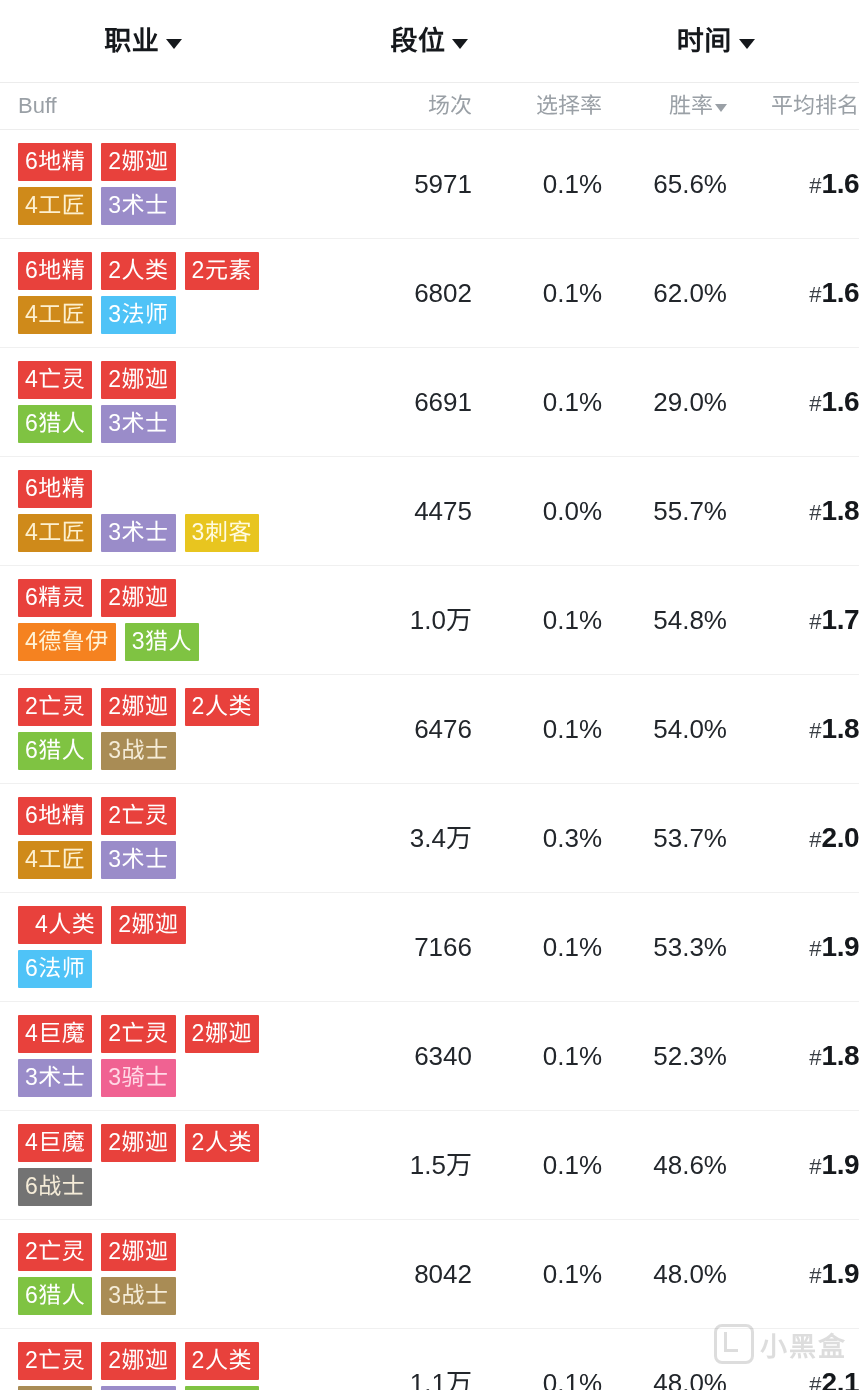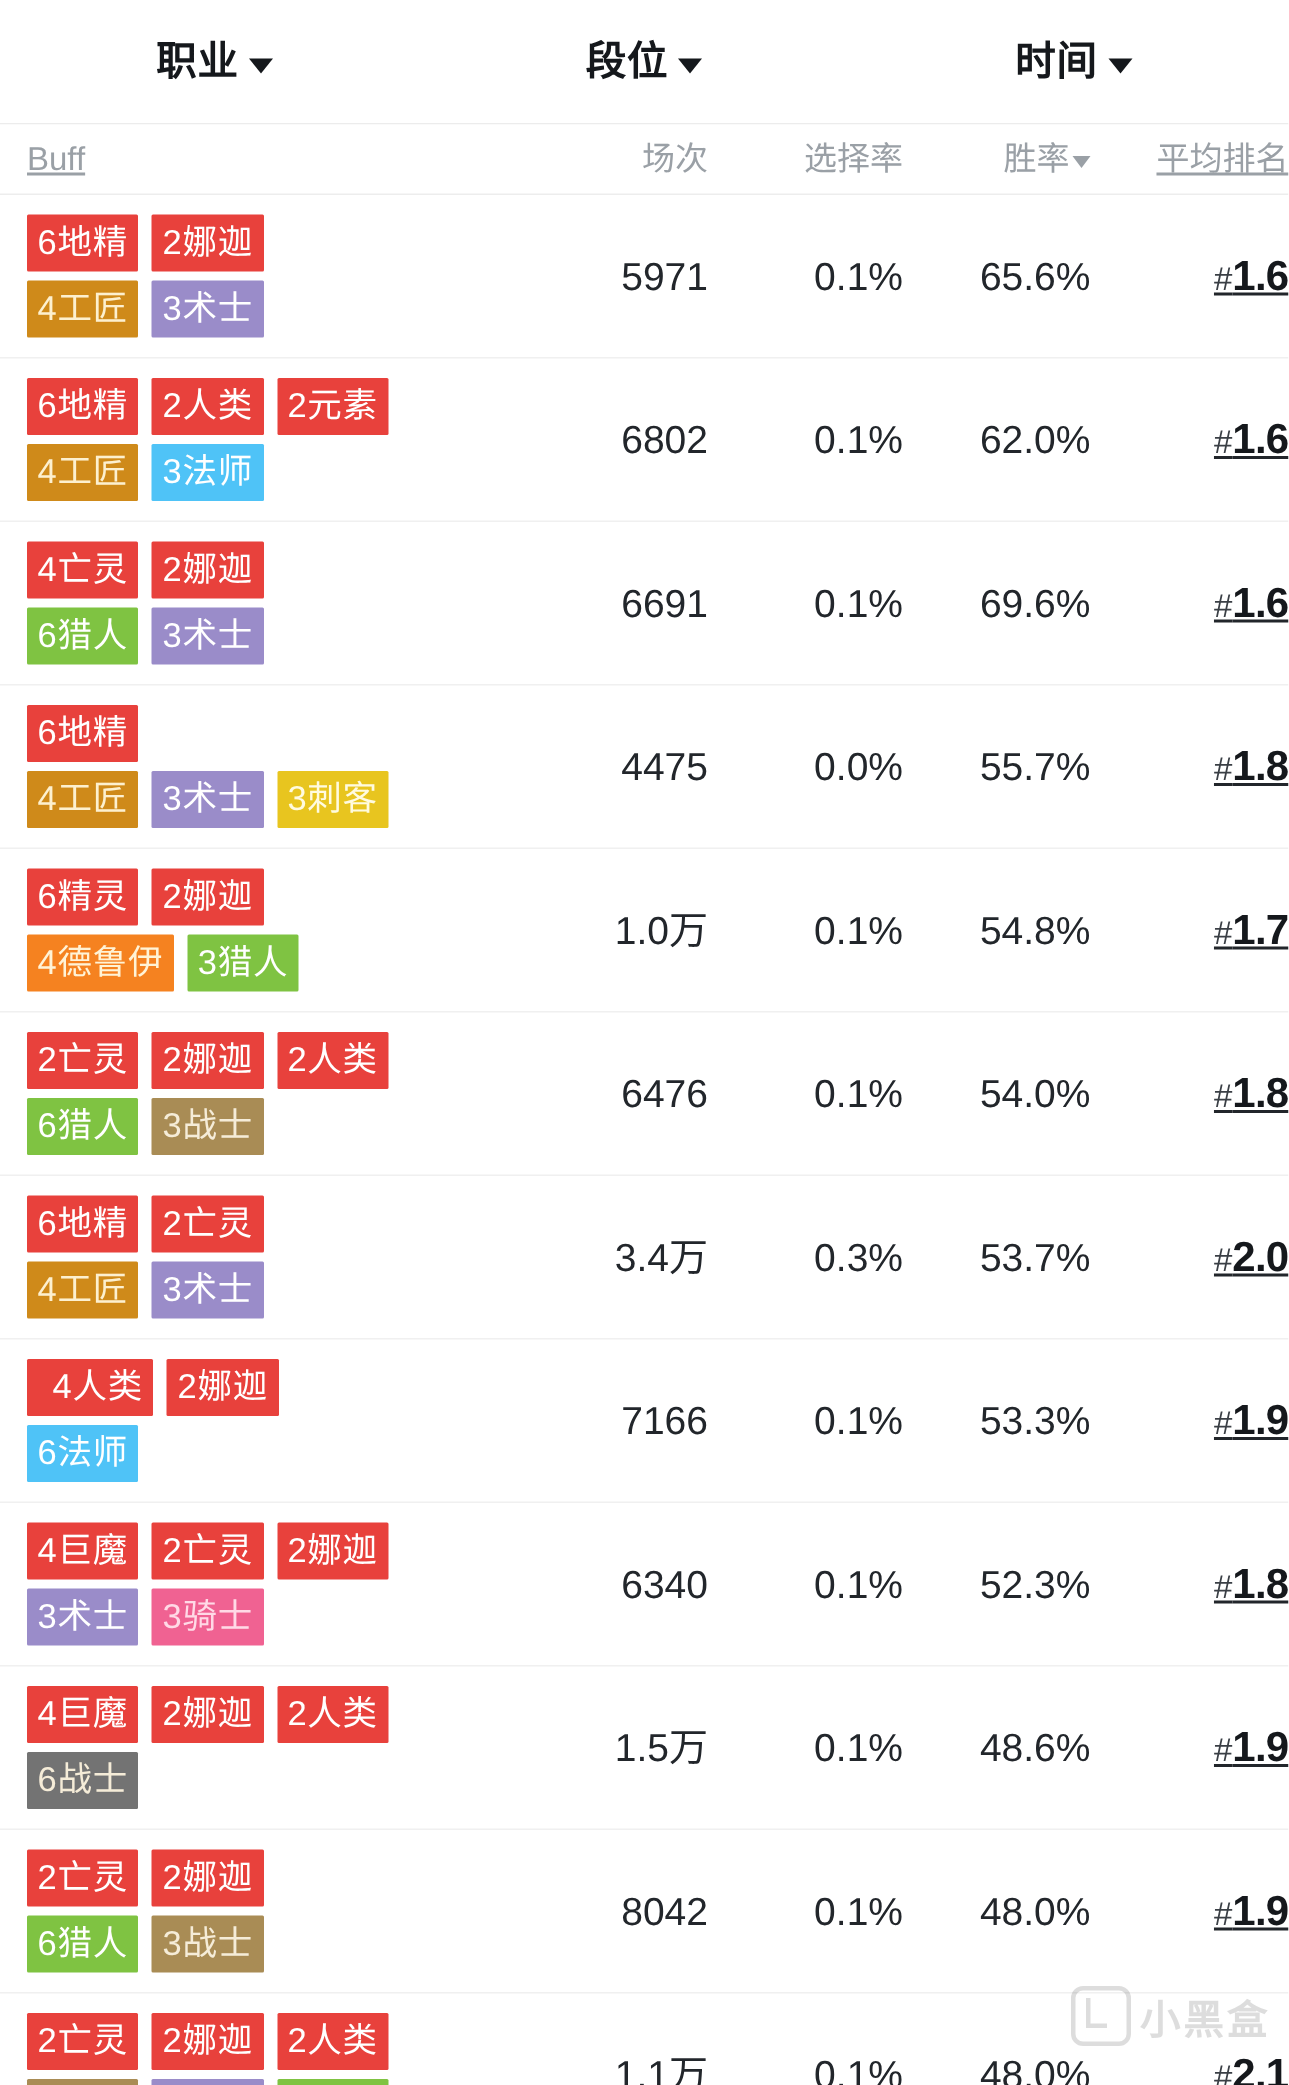--- a/index.html
+++ b/index.html
@@ -73,29 +73,28 @@
     color: #9aa0a6;
     display: flex;
     align-items: center;
     justify-content: flex-end;
     box-sizing: border-box;
     line-height: 1;
   }
   .col-header .cell.buff-col {
     justify-content: flex-start;
     padding-left: 18px;
-    text-decoration: underline;
   }
 
   
   .c-buff   { width: 352px; }
   .c-games  { width: 120px; }
   .c-pick   { width: 130px; }
   .c-win    { width: 125px; }
-  .c-rank   { width: 132px; text-decoration: underline; }
+  .c-rank   { width: 132px; }
 
   
   .rows { background: #ffffff; }
   .row {
     display: flex;
     align-items: center;
     border-bottom: 1px solid #f0f0f0;
     min-height: 96px;
     box-sizing: border-box;
   }
@@ -260,21 +259,21 @@
           <span class="tag" style="background: rgb(232, 65, 60); color: rgb(255, 255, 255);">4亡灵</span>
           <span class="tag" style="background: rgb(232, 65, 60); color: rgb(255, 255, 255);">2娜迦</span>
         </div>
         <div class="tag-line">
           <span class="tag" style="background: rgb(127, 195, 66); color: rgb(255, 255, 255);">6猎人</span>
           <span class="tag" style="background: rgb(154, 140, 201); color: rgb(255, 255, 255);">3术士</span>
         </div>
       </div>
       <div class="cell c-games">6691</div>
       <div class="cell c-pick">0.1%</div>
-      <div class="cell c-win">69.6%</div>
+      <div class="cell c-win">29.0%</div>
       <div class="cell c-rank">
         <span class="rank">
           <span class="hash">#</span>
           <span class="val">1.6</span>
         </span>
       </div>
     </div>
     <div class="row">
       <div class="cell buff-col c-buff">
         <div class="tag-line">

